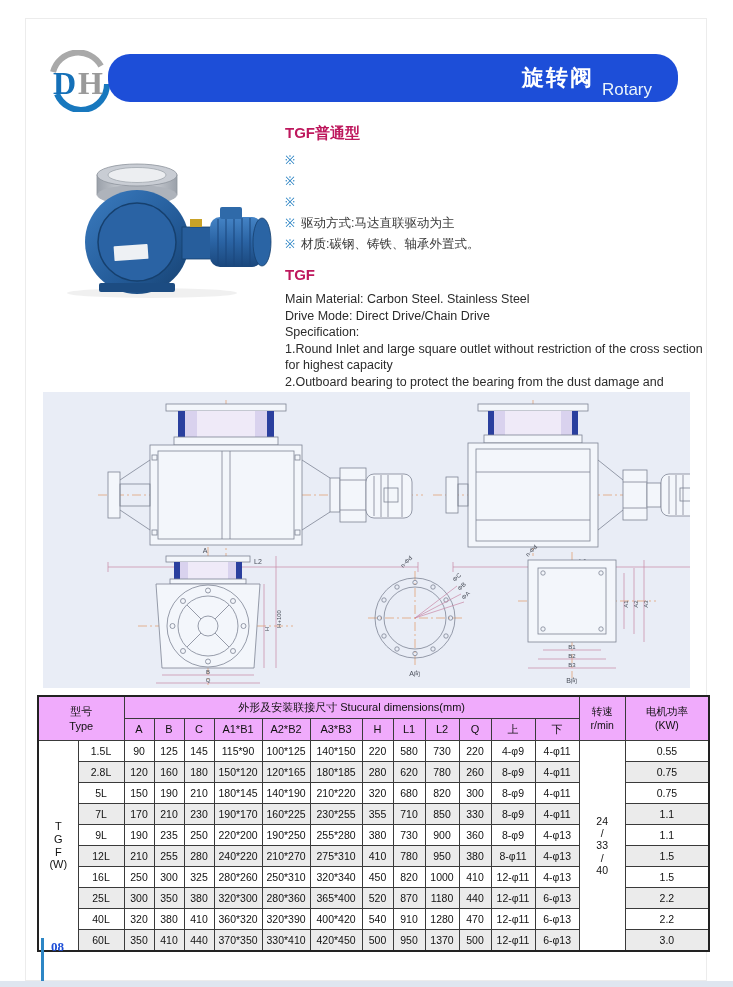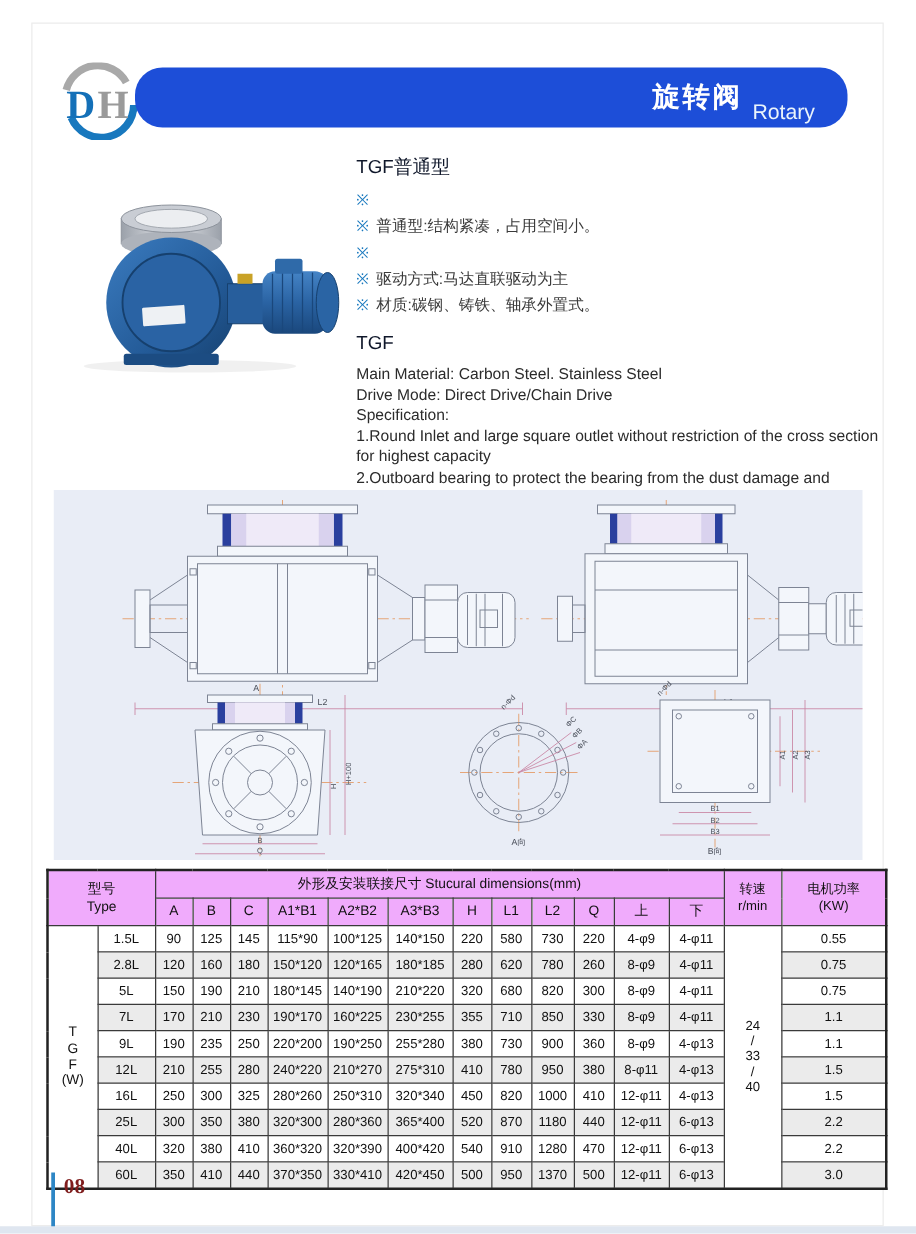--- a/index.html
+++ b/index.html
@@ -17,21 +17,21 @@
     display:flex;align-items:center;justify-content:flex-end;padding-right:26px;box-sizing:border-box;
   }
   .banner .zh{color:#fff;font-size:22px;font-weight:bold;letter-spacing:2px}
   .banner .en{color:#eaf4fb;font-size:17px;margin-left:8px;margin-top:24px}
 
   
   .photo{position:absolute;left:42px;top:145px;width:235px;height:155px}
 
   
   .intro{position:absolute;left:285px;top:124px;width:441px}
-  .sec-title{font-size:15px;font-weight:normal;color:#0f172a;margin:0 0 8px 0}
+  .sec-title{font-size:15px;font-weight:bold;color:#be185d;margin:0 0 8px 0}
   .bullets{margin:0;padding:0;list-style:none}
   .bullet{display:flex;margin:0 0 3px 0;font-size:12.5px;line-height:1.45;color:#3a3a3a}
   .bullet .mark{color:#1878be;margin-right:6px;flex:0 0 auto;font-size:12px;line-height:1.5}
   .bullet .txt{white-space:pre-line}
   .spec{position:absolute;left:285px;top:266px;width:441px}
   .spec .line{font-size:12.5px;line-height:16.5px;color:#2b2b2b;white-space:pre-line}
 
   
   .drawings{position:absolute;left:43px;top:392px;width:647px;height:296px;background:#e9edf6}
   .ln{stroke:#7d8494;stroke-width:0.8;fill:none}
@@ -50,21 +50,21 @@
   .spec-table td{border:1px solid #3a3a3a;text-align:center;vertical-align:middle;padding:0;height:20px;line-height:1.15;background:#fff;overflow:hidden}
   .spec-table thead td{background:#f0abfc;font-size:11px;height:21px}
   .spec-table td.alt{background:#ebebeb}
   .spec-table .hdr-type{white-space:pre-line;line-height:1.35}
   .spec-table .hdr-2line{white-space:pre-line;line-height:1.3;font-size:10.5px}
   .series-cell{white-space:pre-line;line-height:23px;font-size:11px;background:#fff}
   .speed-cell{white-space:pre-line;line-height:16px;font-size:10.5px;background:#fff}
 
   
   .pagenum-bar{position:absolute;left:41px;top:938px;width:3px;height:44px;background:#2d86c5}
-  .pagenum{position:absolute;left:51px;top:939px;font-family:"Liberation Serif",serif;font-weight:bold;font-size:17px;color:#7f1d1d}
+  .pagenum{position:absolute;left:51px;top:939px;font-family:"Liberation Serif",serif;font-weight:bold;font-size:13px;color:#1d4ed8}
 </style>
 </head>
 <body>
 
 <div class="page-frame"></div>
 
 <svg class="logo" viewBox="0 0 72 62">
   <path d="M 10 22 A 26 26 0 0 1 58 16" class="" fill="none" stroke="#a9a9a9" stroke-width="6"></path>
   <path d="M 64 34 A 26 26 0 0 1 14 44" fill="none" stroke="#1878be" stroke-width="6"></path>
   <text x="10" y="44" font-family="Liberation Serif, serif" font-weight="bold" font-size="32" fill="#1470b8">D</text>
@@ -118,21 +118,20 @@
 </svg>
 
 <div class="intro">
   <div class="sec-title">TGF普通型</div>
   <ul class="bullets">
     <li class="bullet">
       <span class="mark">※</span>
       </li>
     <li class="bullet">
       <span class="mark">※</span>
-      <span class="txt">普通型:结构紧凑，占用空间小。</span>
       </li>
     <li class="bullet">
       <span class="mark">※</span>
       </li>
     <li class="bullet">
       <span class="mark">※</span>
       <span class="txt">驱动方式:马达直联驱动为主</span>
       </li>
     <li class="bullet">
       <span class="mark">※</span>

